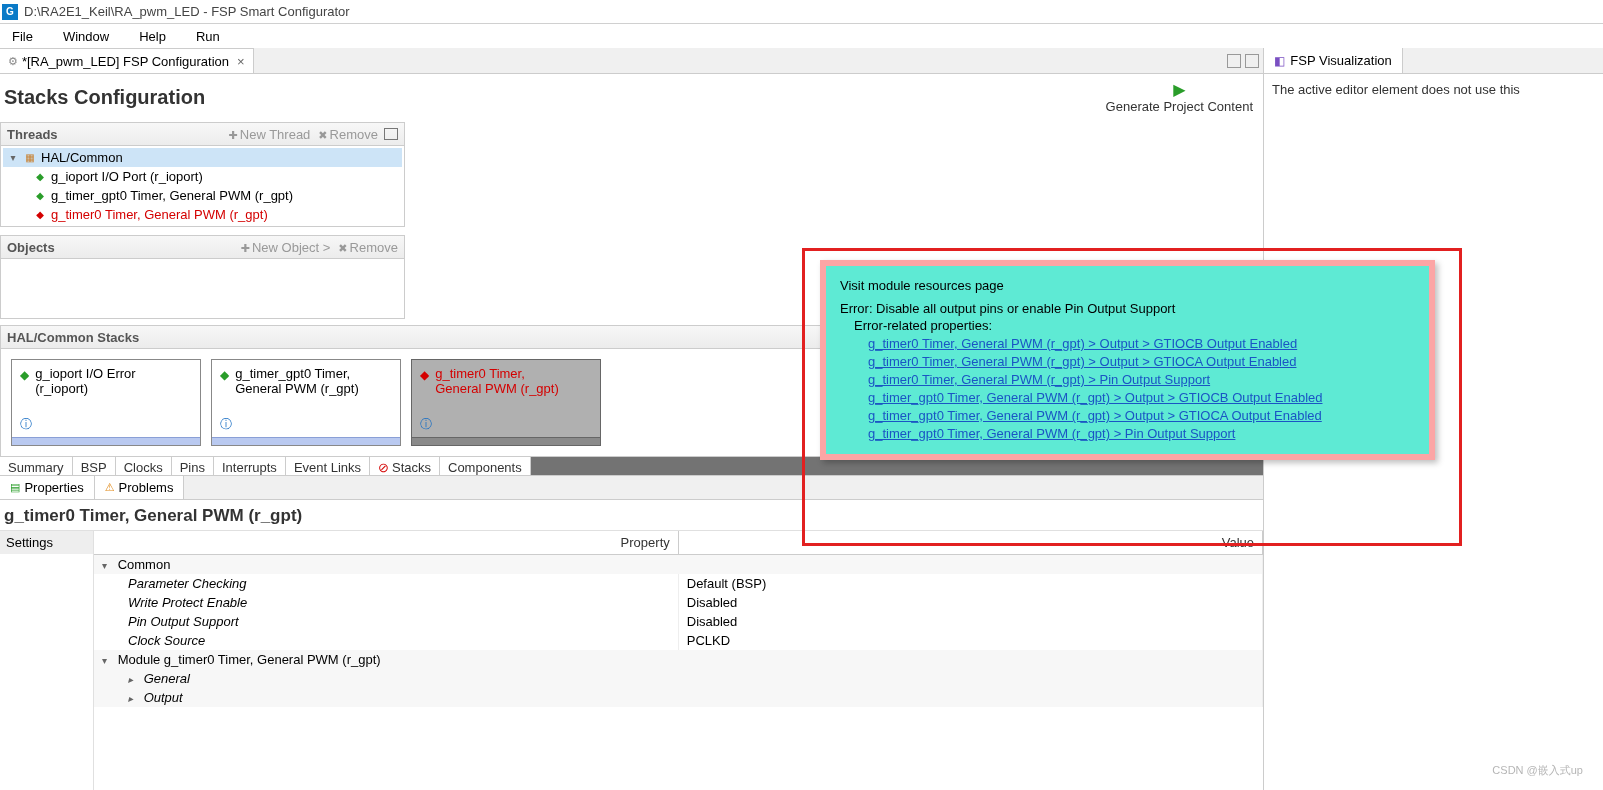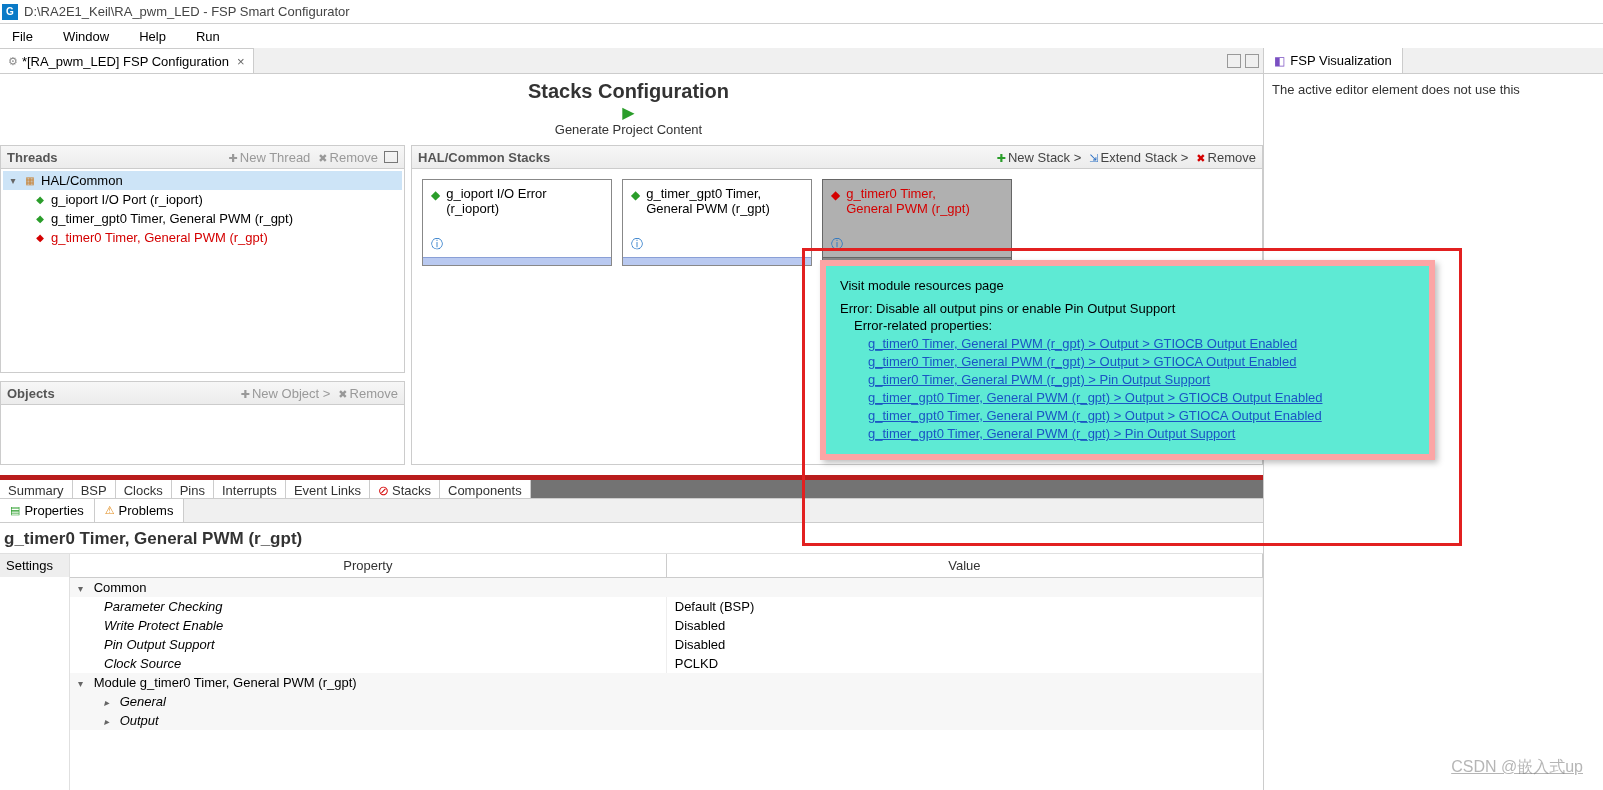--- a/index.html
+++ b/index.html
@@ -16,27 +16,27 @@
 .left-col { flex: 1; display: flex; flex-direction: column; min-width: 0; }
 .right-col { width: 340px; border-left: 1px solid #ccc; display: flex; flex-direction: column; }
 
 .editor-tabs { height: 26px; border-bottom: 1px solid #ccc; display: flex; align-items: stretch; background: #f0f0f0; }
 .editor-tab { background: #fff; border-right: 1px solid #ccc; border-top: 1px solid #ccc; display: flex; align-items: center; padding: 0 8px; gap: 4px; }
 .editor-tab .gear-icon { color: #888; font-size: 11px; }
 .editor-tab .close-x { color: #666; margin-left: 4px; cursor: pointer; }
 .tab-right-icons { margin-left: auto; display: flex; align-items: center; gap: 4px; padding-right: 4px; }
 .tab-right-icons span { width: 14px; height: 14px; border: 1px solid #999; display: inline-block; cursor: pointer; }
 
-.stacks-header { display: flex; align-items: center; justify-content: space-between; padding: 6px 10px 8px 4px; flex-direction: column; }
+.stacks-header { display: flex; align-items: center; justify-content: space-between; padding: 6px 10px 8px 4px; }
 .stacks-header h1 { font-size: 20px; font-weight: bold; color: #333; }
 .gpc { text-align: center; cursor: pointer; }
 .gpc .play-icon { color: #2a9d2a; font-size: 16px; }
 .gpc .gpc-label { font-size: 13px; color: #333; }
 
-.split-top { display: flex; gap: 6px; padding: 0 0 0 0; height: 320px; }
+.split-top { display: flex; gap: 6px; padding: 0 0 0 0; height: 320px; flex-direction: column; }
 .threads-panel { width: 405px; display: flex; flex-direction: column; }
 .panel-header { background: linear-gradient(#f7f7f7,#ececec); border: 1px solid #ccc; height: 24px; display: flex; align-items: center; padding: 0 6px; }
 .panel-header .ptitle { font-weight: bold; color: #555; flex: 1; }
 .panel-header .paction { color: #999; cursor: pointer; margin-left: 8px; font-size: 12px; }
 .panel-header .paction .ico { margin-right: 2px; font-size: 11px; }
 .panel-header .mini { width: 14px; height: 12px; border: 1px solid #777; margin-left: 6px; cursor: pointer; }
 
 .tree-body { border: 1px solid #ccc; border-top: none; flex: 1; overflow: auto; background: #fff; padding: 2px; }
 .tree-node { display: flex; align-items: center; padding: 2px 4px; gap: 4px; white-space: nowrap; }
 .tree-node.sel { background: #cde4f7; }
@@ -70,43 +70,43 @@
 .bottom-tabs .bt .err-ico { color: #d40000; margin-right: 3px; }
 
 .view-tabs { display: flex; height: 24px; align-items: stretch; border-bottom: 1px solid #ccc; background: #f0f0f0; }
 .view-tabs .vt { padding: 3px 10px; border-right: 1px solid #ccc; background: #fff; cursor: pointer; display: flex; align-items: center; gap: 4px; }
 .view-tabs .vt .vico { font-size: 11px; }
 .vico.green { color: #2a9d2a; }
 .vico.orange { color: #e08a1a; }
 
 .props-title { padding: 6px 8px 4px 4px; font-size: 17px; font-weight: bold; color: #333; border-bottom: 1px solid #e0e0e0;}
 .props-layout { display: flex; flex: 1; min-height: 0; }
-.props-sidebar { width: 70px; border-right: 1px solid #e0e0e0; }
+.props-sidebar { width: 94px; border-right: 1px solid #e0e0e0; }
 .props-sidebar .sbitem { background: #eee; padding: 4px 6px; font-size: 13px; }
 .props-table { flex: 1; overflow: auto; }
 .props-table table { width: 100%; border-collapse: collapse; }
-.props-table th { text-align: center; font-weight: normal; color: #333; padding: 4px 8px; border-bottom: 1px solid #ccc; border-right: 1px solid #ccc; background: #fff; }
+.props-table th { text-align: right; font-weight: normal; color: #333; padding: 4px 8px; border-bottom: 1px solid #ccc; border-right: 1px solid #ccc; background: #fff; }
 .props-table td { padding: 2px 8px; border-right: 1px solid #eee; }
 .props-table .grp td { background: #f7f7f7; }
 .props-table .tw { color: #666; width: 12px; display: inline-block; font-size: 10px; }
 .indent1 { padding-left: 34px !important; font-style: italic; }
 
 .right-col .rtabs { height: 26px; border-bottom: 1px solid #ccc; display: flex; background: #f0f0f0; }
 .right-col .rtab { background: #fff; border-right: 1px solid #ccc; padding: 4px 10px; display: flex; align-items: center; gap: 5px; }
 .right-col .rtab .rico { color: #7a4fc2; font-size: 12px; }
 .right-col .rbody { padding: 8px; color: #333; }
 
 .tooltip-overlay { position: absolute; left: 820px; top: 260px; width: 615px; background: #5eead4; border: 6px solid #fca5a5; box-shadow: 3px 3px 6px rgba(0,0,0,0.25); padding: 10px 14px 10px 14px; z-index: 50; }
 .tooltip-overlay .tt-line { margin: 2px 0; }
 .tooltip-overlay .tt-link { color: #1a55c4; text-decoration: underline; cursor: pointer; display: block; margin: 3px 0 3px 28px; }
 .tooltip-overlay .tt-indent { margin-left: 14px; }
 
 .red-frame { position: absolute; left: 802px; top: 248px; width: 660px; height: 298px; border: 3px solid #e22020; z-index: 40; pointer-events: none; }
 
-.watermark { position: absolute; right: 20px; bottom: 12px; color: rgba(120,120,120,0.55); font-size: 16px; z-index: 60; text-decoration: underline; }
+.watermark { position: absolute; right: 20px; bottom: 12px; color: rgba(120,120,120,0.55); font-size: 11px; z-index: 60; }
 .paction.enabled { color: #444; }
 </style>
 </head>
 <body>
 
 <div class="title-bar">
   <span class="app-icon">G</span>
   <span class="title-text">D:\RA2E1_Keil\RA_pwm_LED - FSP Smart Configurator</span>
 </div>
 

